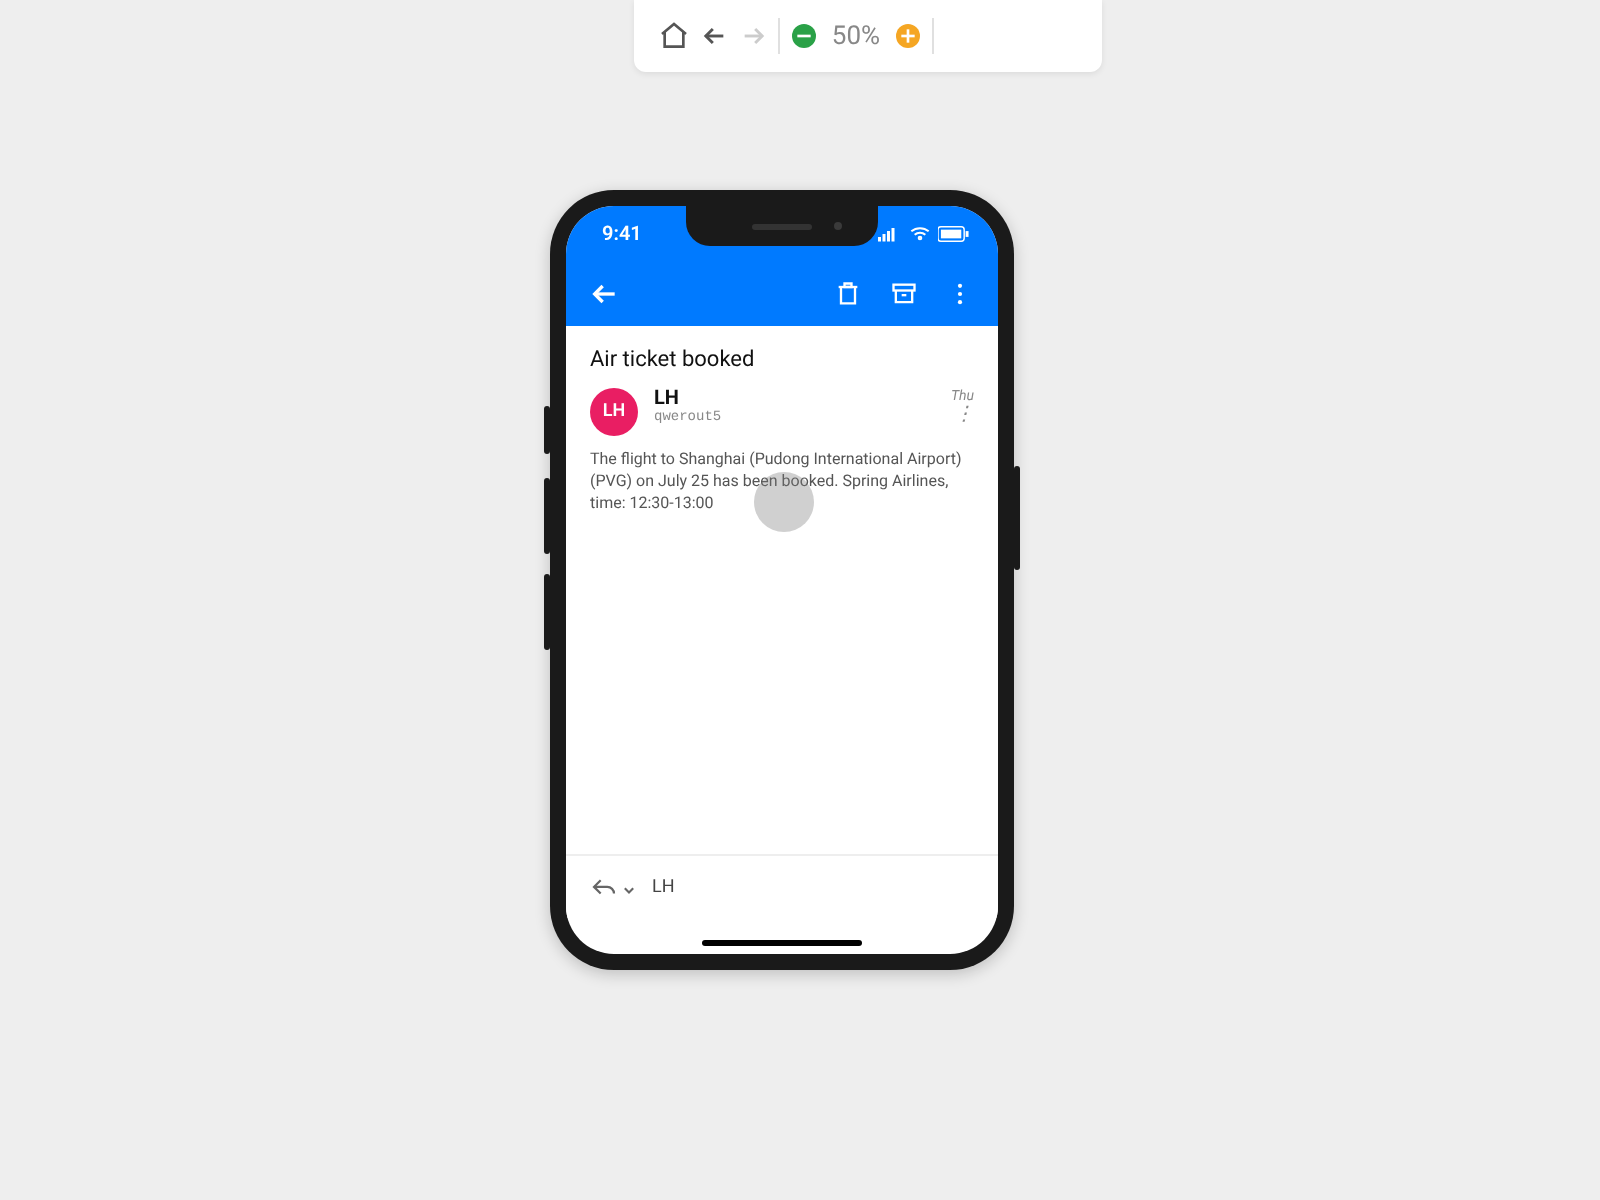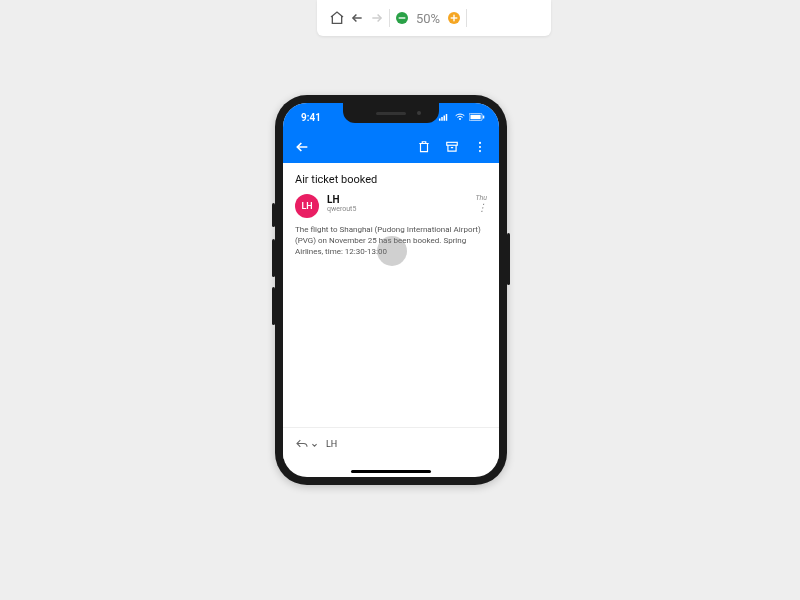--- a/index.html
+++ b/index.html
@@ -131,21 +131,21 @@
   }
   .avatar {
     width: 24px; height: 24px; border-radius: 50%;
     background: #e91e63;
     color: #fff; font-size: 9px; font-weight: 600;
     display:flex; align-items:center; justify-content:center;
     flex-shrink: 0;
   }
   .sender-info { flex:1; min-width:0; }
   .sender-name { font-size: 10px; font-weight:700; color:#111; }
-  .sender-addr { font-size: 7px; color:#888; }
+  .sender-addr { font-size: 7px; color:#888;font-family:Liberation Mono, monospace; }
   .date-col { text-align:right;font-style:italic; }
   .date-txt { font-size: 7px; color:#888; }
   .row-more { margin-top:4px; font-size:10px; color:#888; cursor:pointer; line-height:4px;}
   .body-text {
     font-size: 8px;
     color: #555;
     line-height: 1.4;
   }
 
   .cursor-blob {
@@ -291,21 +291,21 @@
         <div class="sender-info">
           <div class="sender-name">LH</div>
           <div class="sender-addr">qwerout5</div>
         </div>
         <div class="date-col">
           <div class="date-txt">Thu</div>
           <div class="row-more">⋮</div>
         </div>
       </div>
 
-      <div class="body-text">The flight to Shanghai (Pudong International Airport) (PVG) on November 25 has been booked. Spring Airlines, time: 12:30-13:00</div>
+      <div class="body-text">The flight to Shanghai (Pudong International Airport) (PVG) on July 25 has been booked. Spring Airlines, time: 12:30-13:00</div>
     </div>
 
     <div class="reply-bar">
       <span>
         <svg width="14" height="10" viewBox="0 0 24 18" fill="none" stroke="#666" stroke-width="2">
             <path d="M9 14 3 8l6-6"></path>
             <path d="M3 8h12a6 6 0 016 6"></path>
           </svg>
       </span>
       <span style="margin-left:-6px;">

